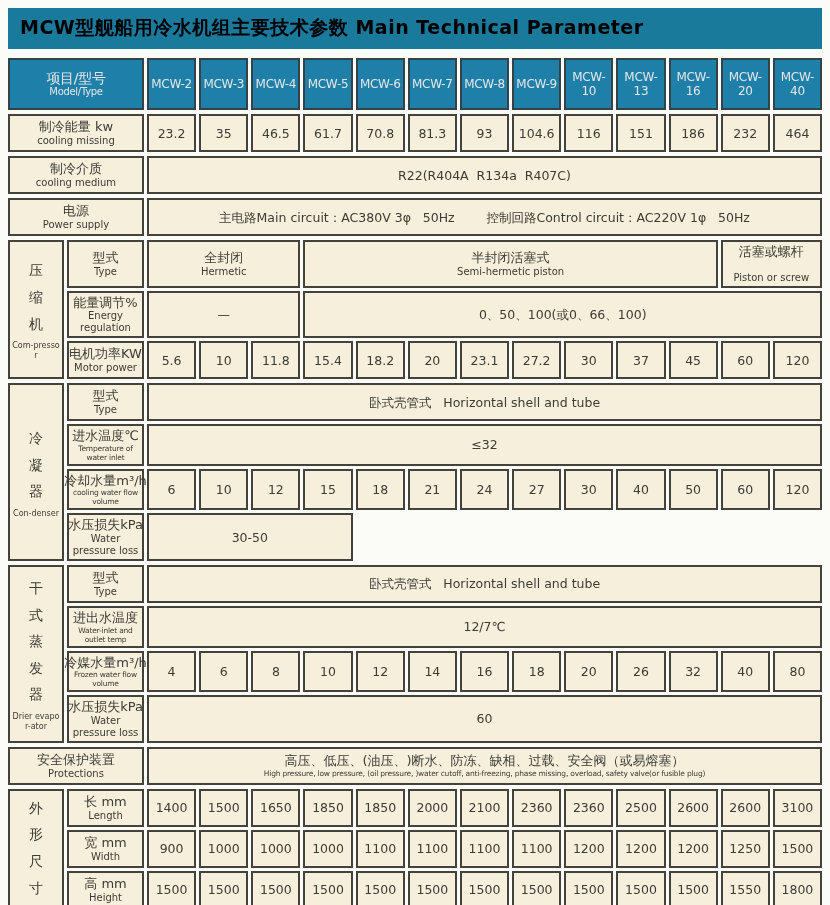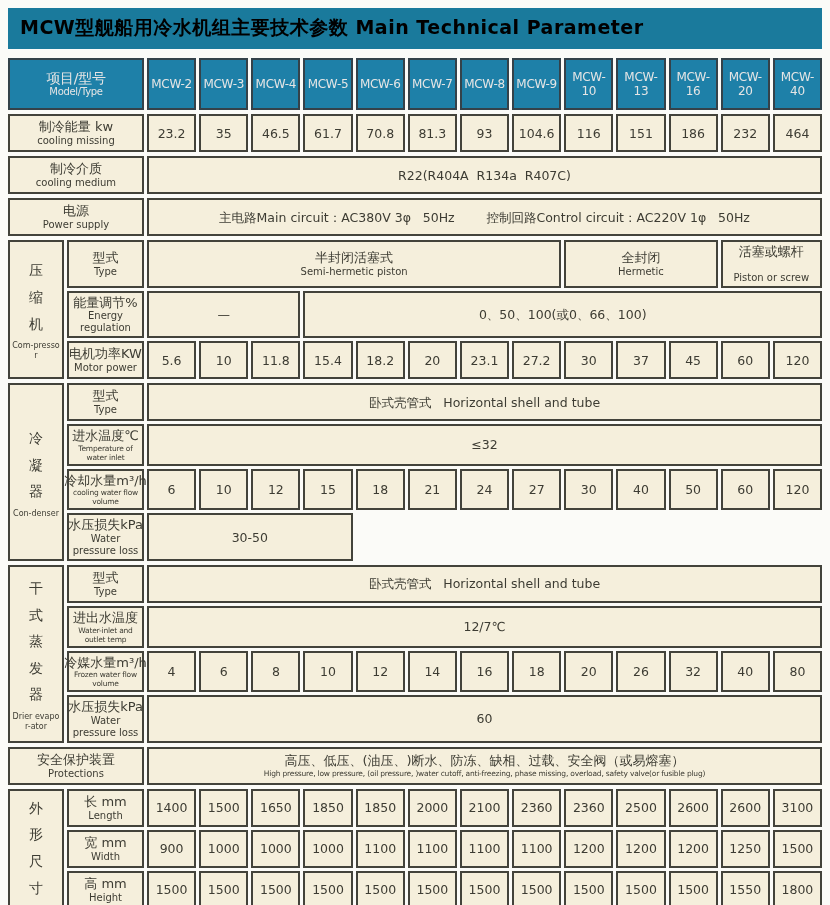--- a/index.html
+++ b/index.html
@@ -111,27 +111,27 @@
         <div class="side-cell">
           <div class="side-cn">压缩机</div>
           <div class="side-en">Com-pressor</div>
         </div>
         <div class="rows">
           <div class="row in-group">
             <div class="cell label2">
               <div class="l-cn">型式</div>
               <div class="l-en">Type</div>
             </div>
+            <div class="cell label2" style="grid-column: span 3;">
+              <div class="l-cn">全封闭</div>
+              <div class="l-en">Hermetic</div>
+            </div>
             <div class="cell label2" style="grid-column: span 8;">
               <div class="l-cn">半封闭活塞式</div>
               <div class="l-en">Semi-hermetic piston</div>
-            </div>
-            <div class="cell label2" style="grid-column: span 3;">
-              <div class="l-cn">全封闭</div>
-              <div class="l-en">Hermetic</div>
             </div>
             <div class="cell label2" style="grid-column: span 2; gap: 12px;">
               <div class="l-cn">活塞或螺杆</div>
               <div class="l-en">Piston or screw</div>
             </div>
           </div>
           <div class="row in-group">
             <div class="cell label2">
               <div class="l-cn">能量调节%</div>
               <div class="l-en">Energy regulation</div>

